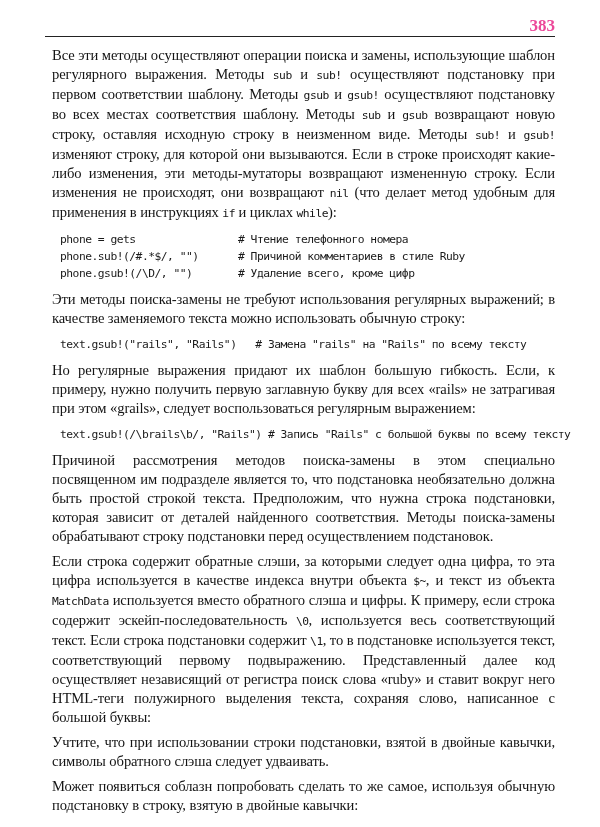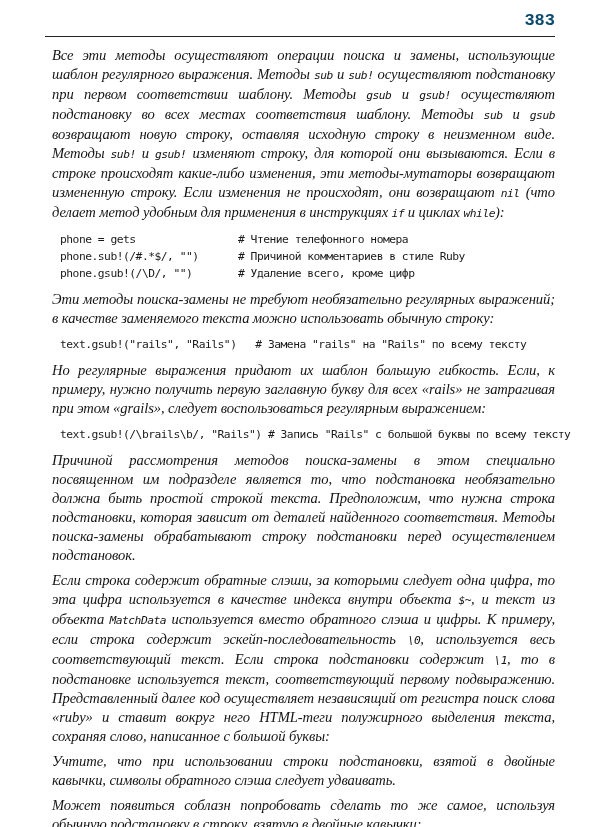--- a/index.html
+++ b/index.html
@@ -1,22 +1,22 @@
 <!DOCTYPE html>
 <html><head>
 <meta charset="utf-8">
 <style>
   html, body { margin: 0; padding: 0; background: #ffffff; }
   body { width: 600px; height: 827px; overflow: hidden; position: relative; color: #141414; }
   .page { position: absolute; left: 52px; top: 0; width: 503px; }
   .header { position: absolute; left: 45px; top: 10px; width: 510px; height: 26px; border-bottom: 1.5px solid #222; }
   .header .section { position: absolute; right: 60px; bottom: 4px; font-family: "DejaVu Sans", sans-serif; font-size: 12px; color: #1a1a1a; letter-spacing: -0.2px; }
-  .header .pageno { position: absolute; right: 0; bottom: 6px; font-family: Liberation Mono, monospace; font-weight: bold; font-size: 17px; color: #0c4a6e; }
+  .header .pageno { position: absolute; right: 0; bottom: 0; font-family: Liberation Serif, serif; font-weight: bold; font-size: 17px; color: #ec4899; }
   .content { position: absolute; top: 46px; left: 0; width: 503px; }
-  p { margin: 0 0 6px 0; font-family: "Liberation Serif", serif; font-size: 14.6px; line-height: 19px; text-align: justify; letter-spacing: -0.1px; font-style: italic; }
+  p { margin: 0 0 6px 0; font-family: "Liberation Serif", serif; font-size: 14.6px; line-height: 19px; text-align: justify; letter-spacing: -0.1px; }
   code, .mono { font-family: "DejaVu Sans Mono", monospace; font-size: 11.3px; letter-spacing: -0.5px; }
   pre { margin: 8px 0 8px 8px; font-family: "DejaVu Sans Mono", monospace; font-size: 11.3px; line-height: 17px; letter-spacing: -0.5px; white-space: pre; color: #1a1a1a; }
   .code-row { display: block; }
   .code-row .c { display: inline-block; width: 178px; }
 </style>
 </head>
 <body>
 
 <div class="header">
   <span class="pageno">383</span>
@@ -24,21 +24,21 @@
 
 <div class="page">
   <div class="content">
 
     <p>
       <span>Все эти методы осуществляют операции поиска и замены, использующие шаблон регулярного выражения. Методы </span><code>sub</code><span> и </span><code>sub!</code><span> осуществляют подстановку при первом соответствии шаблону. Методы </span><code>gsub</code><span> и </span><code>gsub!</code><span> осуществляют подстановку во всех местах соответствия шаблону. Методы </span><code>sub</code><span> и </span><code>gsub</code><span> возвращают новую строку, оставляя исходную строку в неизменном виде. Методы </span><code>sub!</code><span> и </span><code>gsub!</code><span> изменяют строку, для которой они вызываются. Если в строке происходят какие-либо изменения, эти методы-мутаторы возвращают измененную строку. Если изменения не происходят, они возвращают </span><code>nil</code><span> (что делает метод удобным для применения в инструкциях </span><code>if</code><span> и циклах </span><code>while</code><span>):</span>
     </p>
 
     <pre><span class="code-row"><span class="c">phone = gets</span><span># Чтение телефонного номера</span></span><span class="code-row"><span class="c">phone.sub!(/#.*$/, "")</span><span># Причиной комментариев в стиле Ruby</span></span><span class="code-row"><span class="c">phone.gsub!(/\D/, "")</span><span># Удаление всего, кроме цифр</span></span></pre>
 
-    <p>Эти методы поиска-замены не требуют необязательно регулярных выражений; в качестве заменяемого текста можно использовать обычную строку:</p>
+    <p>Эти методы поиска-замены не требуют использования регулярных выражений; в качестве заменяемого текста можно использовать обычную строку:</p>
 
     <pre>text.gsub!("rails", "Rails")   # Замена "rails" на "Rails" по всему тексту</pre>
 
     <p>Но регулярные выражения придают их шаблон большую гибкость. Если, к примеру, нужно получить первую заглавную букву для всех «rails» не затрагивая при этом «grails», следует воспользоваться регулярным выражением:</p>
 
     <pre>text.gsub!(/\brails\b/, "Rails") # Запись "Rails" с большой буквы по всему тексту</pre>
 
     <p>Причиной рассмотрения методов поиска-замены в этом специально посвященном им подразделе является то, что подстановка необязательно должна быть простой строкой текста. Предположим, что нужна строка подстановки, которая зависит от деталей найденного соответствия. Методы поиска-замены обрабатывают строку подстановки перед осуществлением подстановок.</p>
 
     <p>

